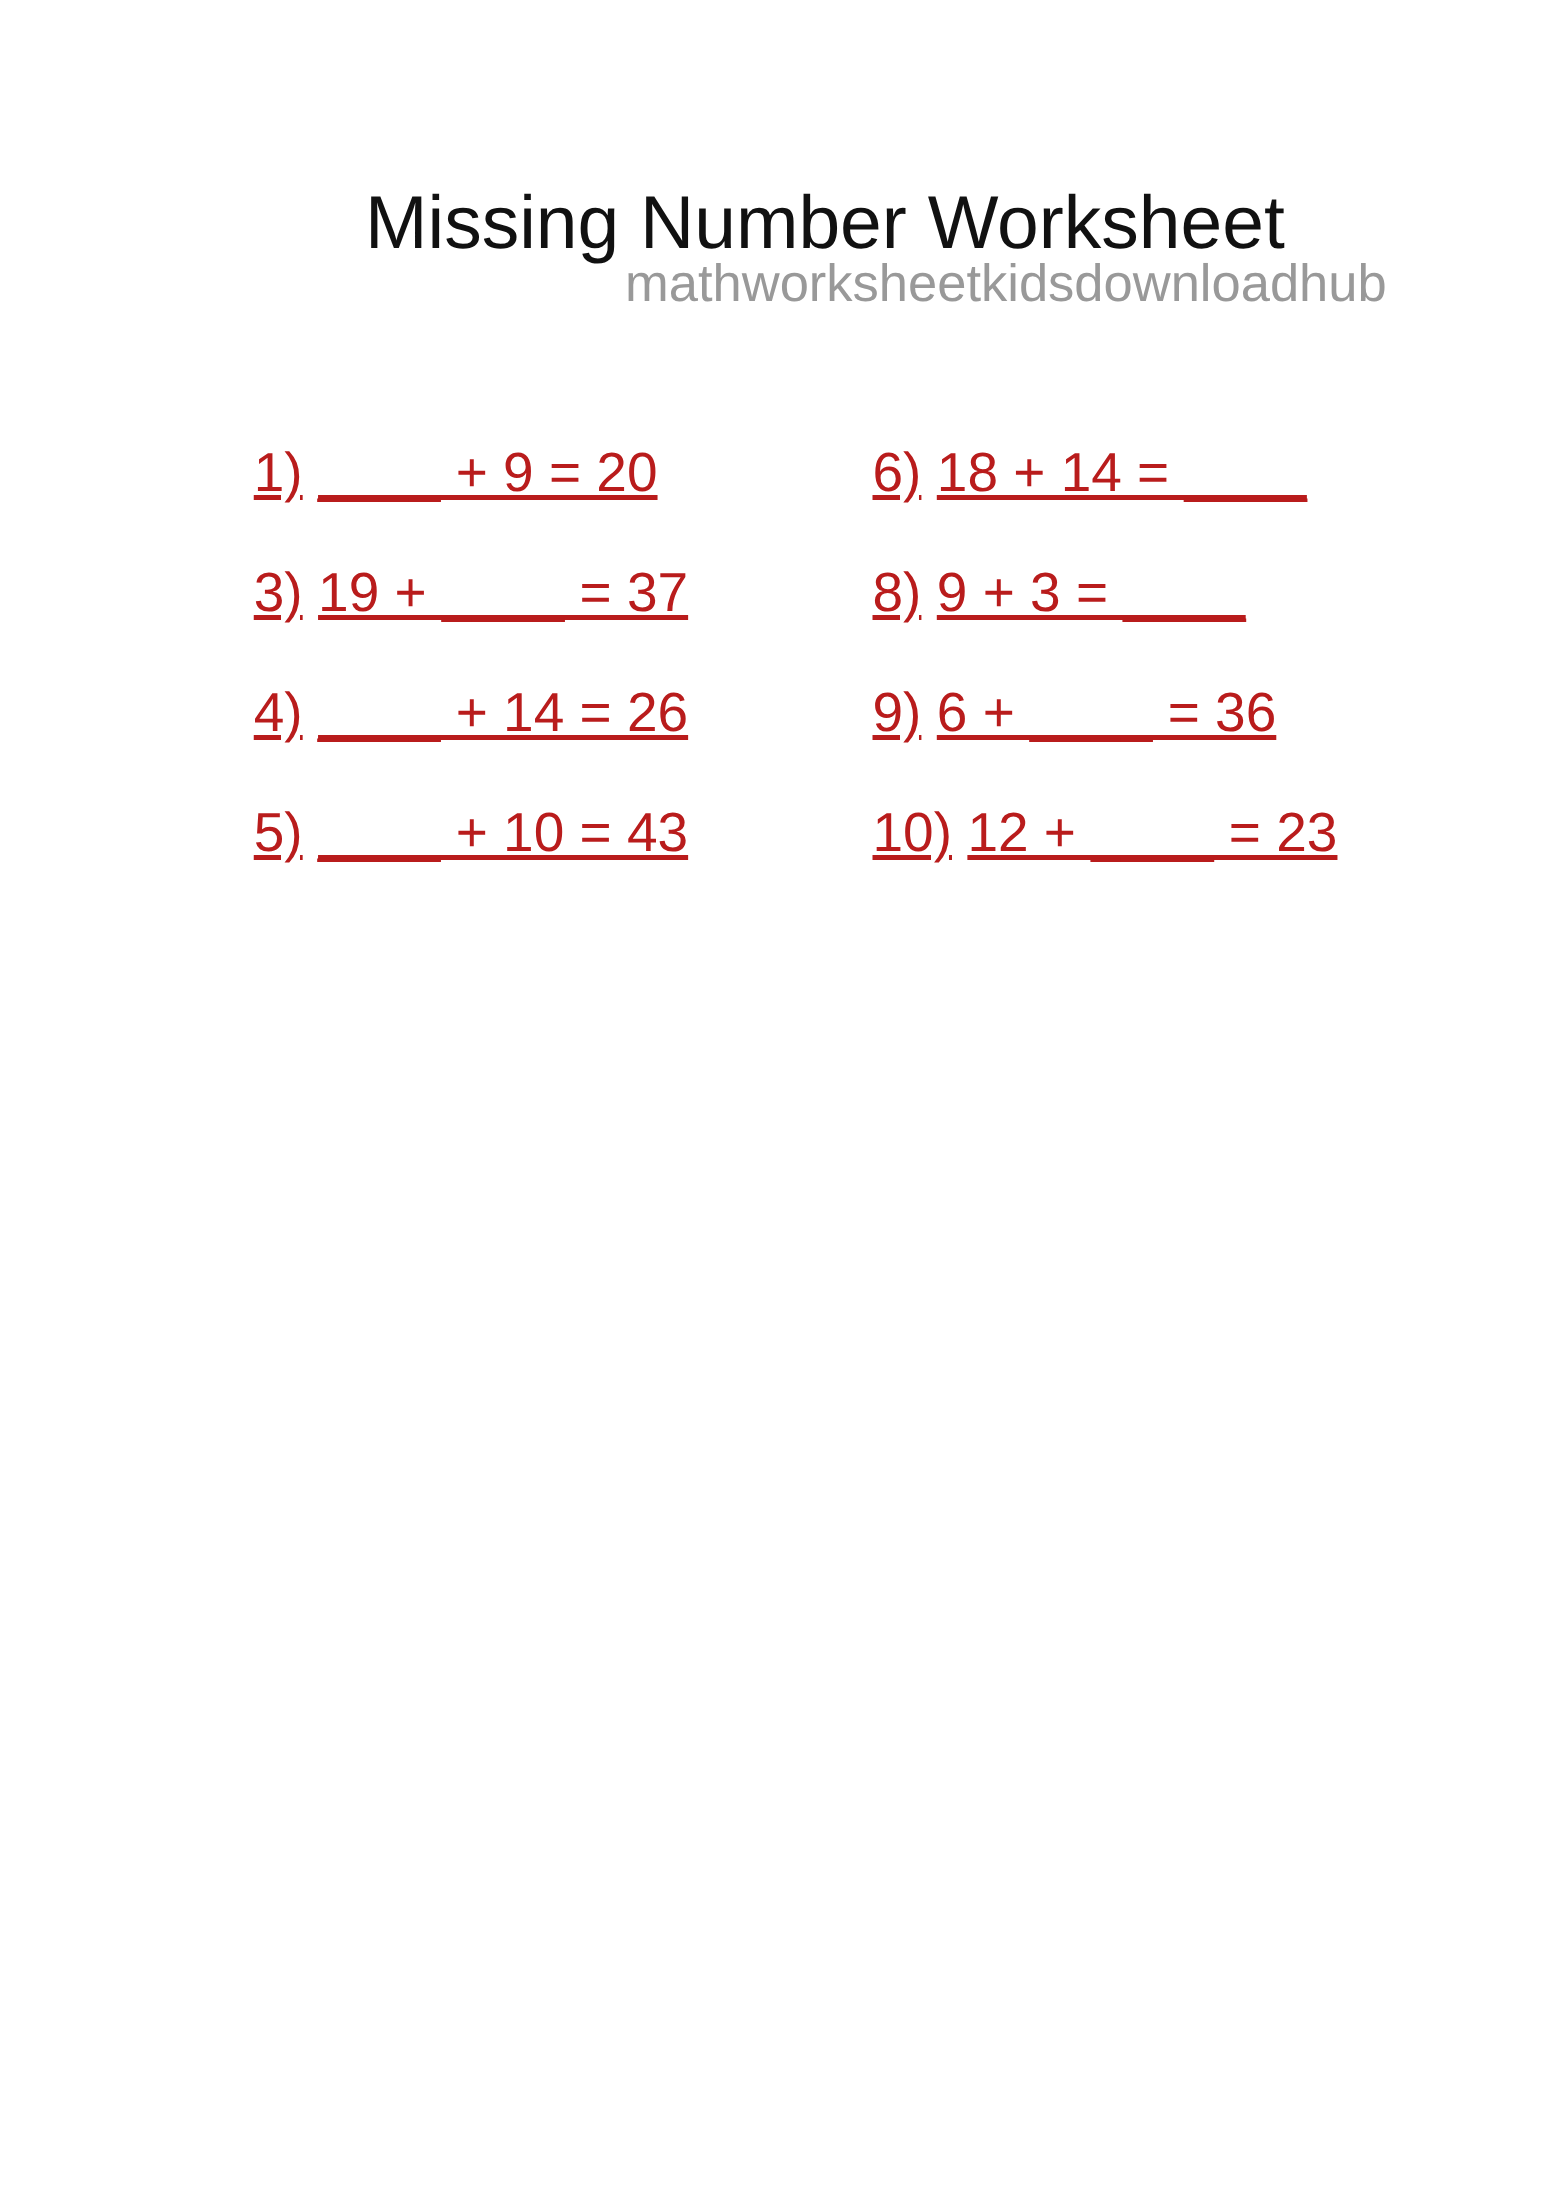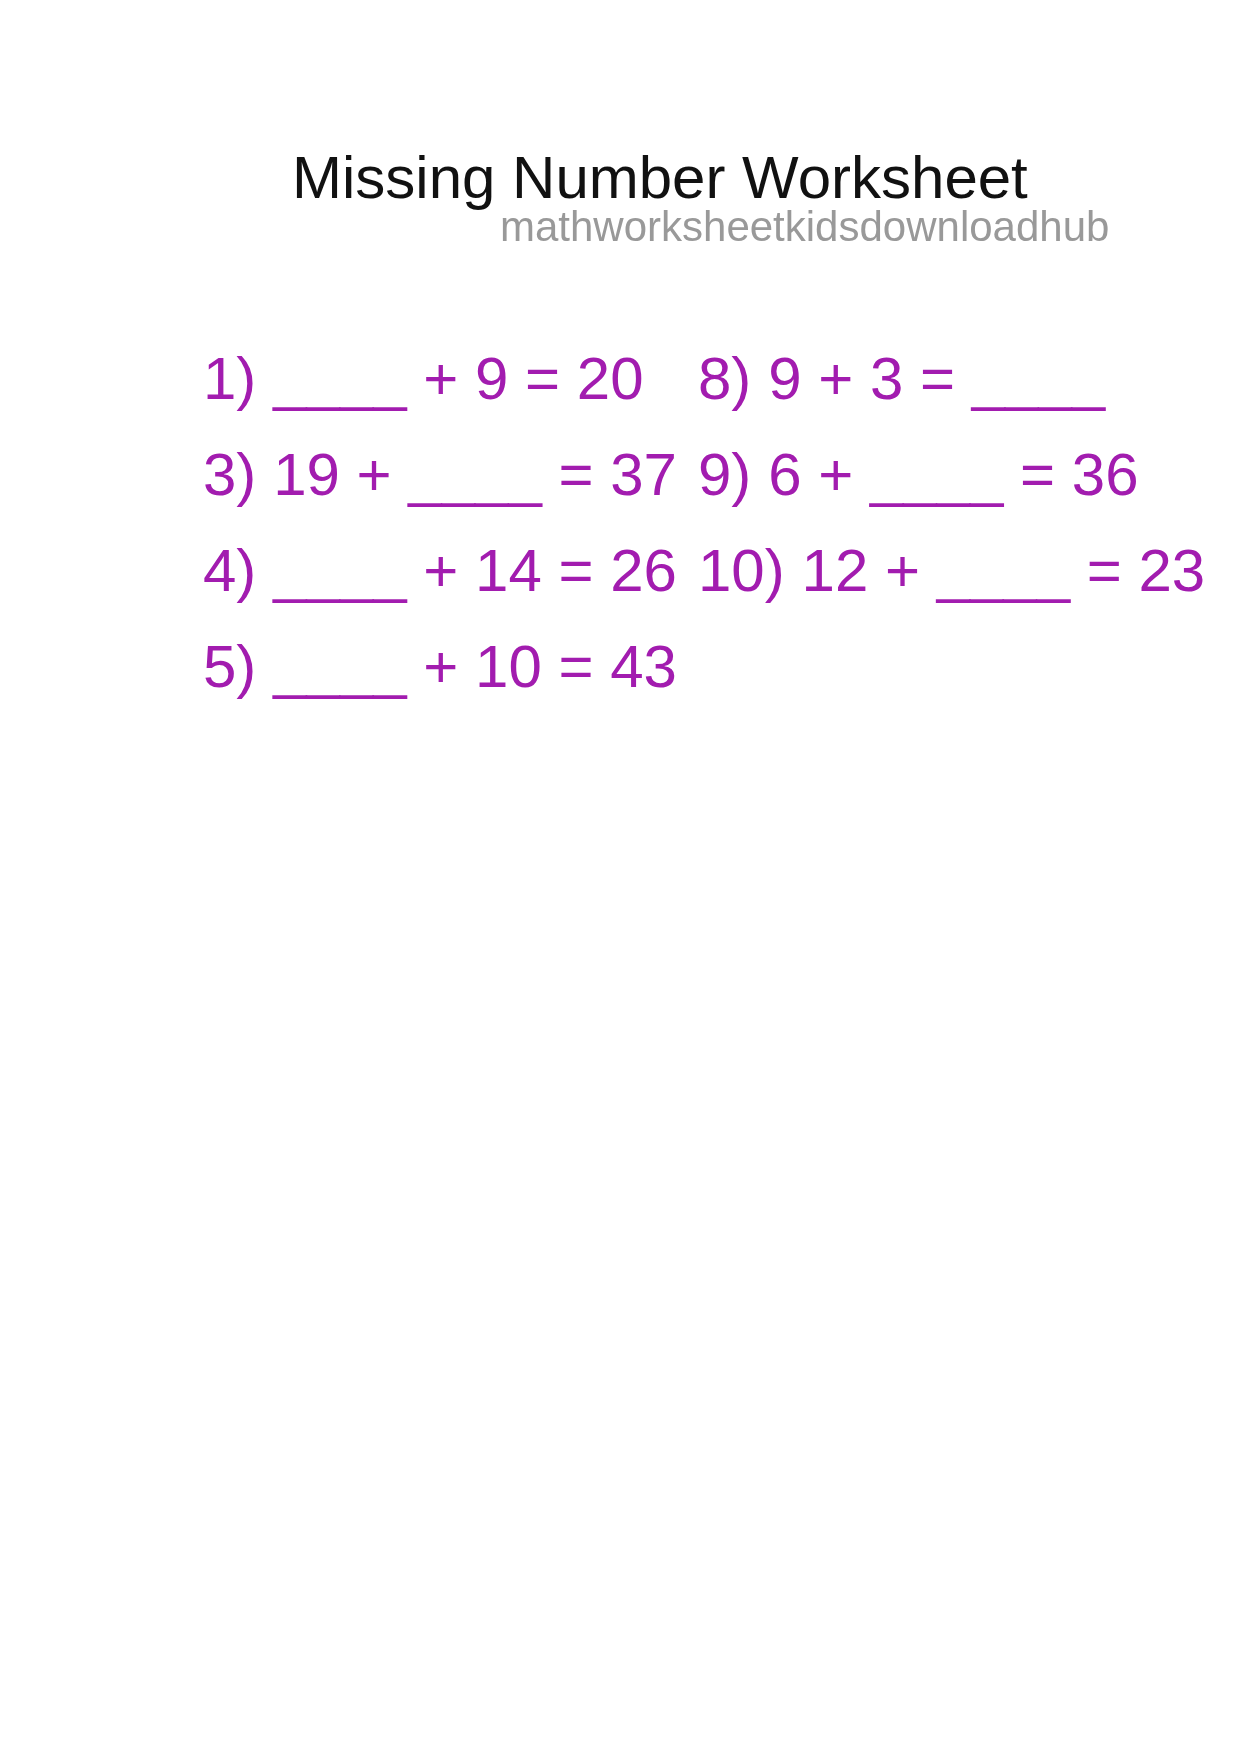--- a/index.html
+++ b/index.html
@@ -38,23 +38,24 @@
   }
   .column {
     position: absolute;
     top: 331px;
   }
   .column.left  { left: 203px; }
   .column.right { left: 698px; }
   .problem-row {
     height: 96px;
     line-height: 96px;
-    font-size: 60px;
+    font-size: 44px;
     white-space: nowrap;
-    color: #a21caf;
+    color: #b91c1c;
+    text-decoration: underline;
   }
   .problem-row .label {
     margin-right: 0.28em;
   }
 </style>
 </head>
 <body>
 
 <div class="page">
 
@@ -72,20 +73,23 @@
     <div class="problem-row">
       <span class="label">4)</span><span class="expr">____ + 14 = 26</span>
     </div>
     <div class="problem-row">
       <span class="label">5)</span><span class="expr">____ + 10 = 43</span>
     </div>
   </div>
 
   <div class="column right">
     <div class="problem-row">
+      <span class="label">6)</span><span class="expr">18 + 14 = ____</span>
+    </div>
+    <div class="problem-row">
       <span class="label">8)</span><span class="expr">9 + 3 = ____</span>
     </div>
     <div class="problem-row">
       <span class="label">9)</span><span class="expr">6 + ____ = 36</span>
     </div>
     <div class="problem-row">
       <span class="label">10)</span><span class="expr">12 + ____ = 23</span>
     </div>
   </div>
 

